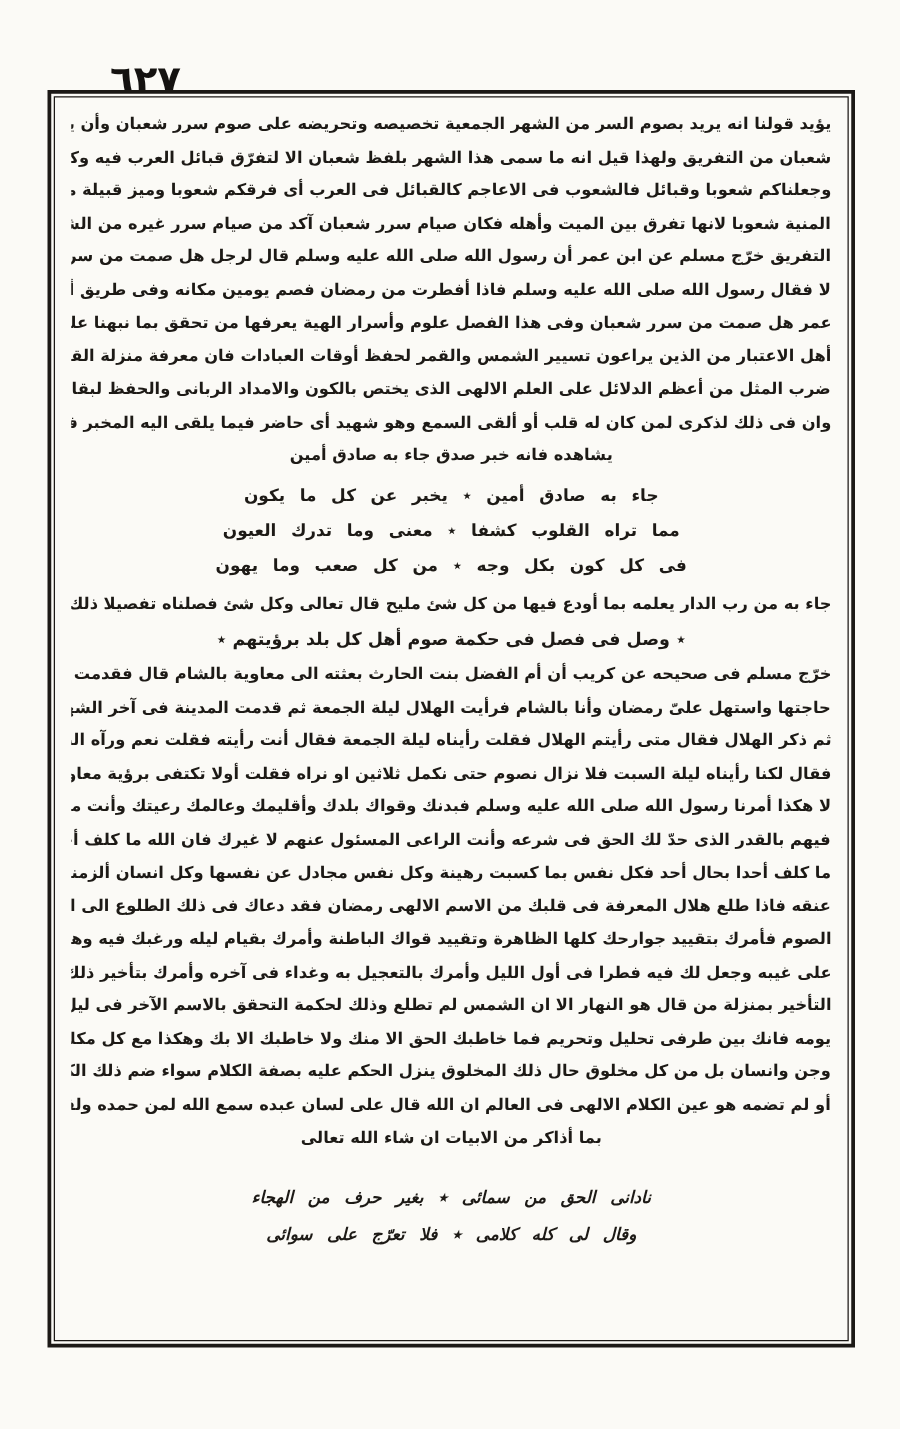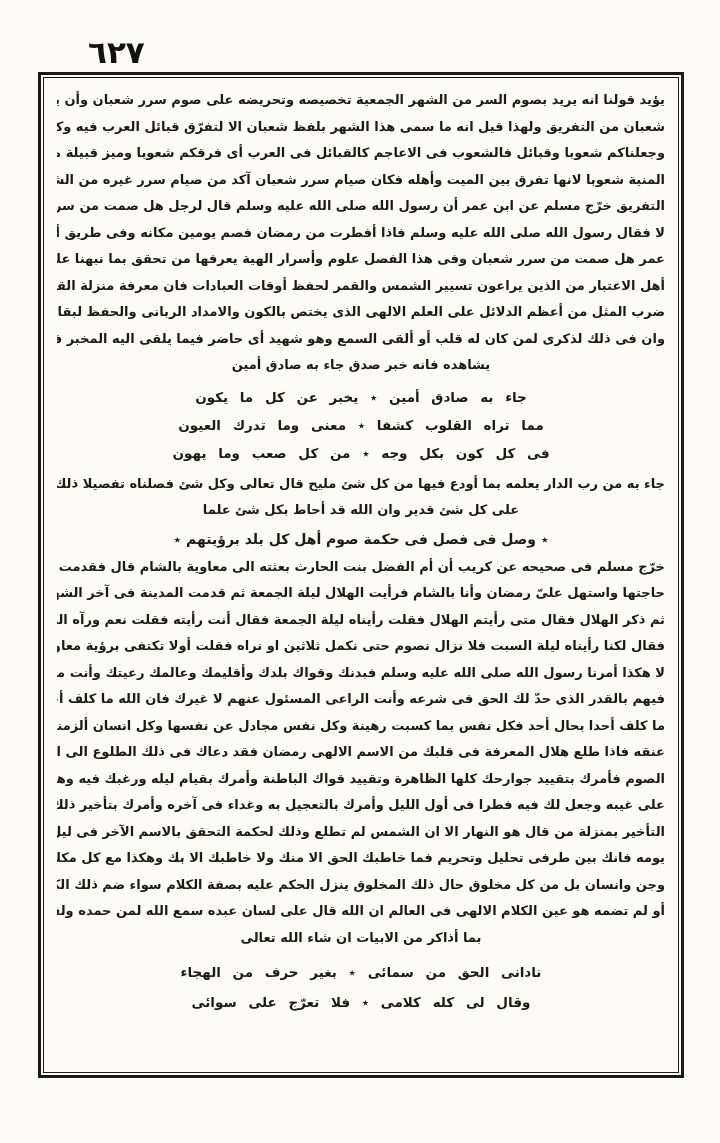--- a/index.html
+++ b/index.html
@@ -7,21 +7,21 @@
     width:720px;height:1143px;
     background:#fbfaf6;
     font-family:"DejaVu Sans",sans-serif;
     color:#1d1a16;
     position:relative;
     direction:rtl;
     overflow:hidden;
   }
   .page-number{
     position:absolute;
-    top:34px;left:88px;
+    top:46px;left:88px;
     font-size:31px;
     font-weight:bold;
     letter-spacing:1px;
     color:#141210;
     direction:rtl;
   }
   .frame{
     position:absolute;
     top:72px;left:38px;
     width:646px;height:1006px;
@@ -59,21 +59,21 @@
     font-size:13.5px;
     font-weight:bold;
     height:28px;
     line-height:28px;
     text-align:right;
     text-align-last:center;
     word-spacing:7px;
     overflow:hidden;
     white-space:nowrap;
   }
-  .poem.last{margin-top:6px;}
+  .poem.last{margin-top:18px;font-style:italic;}
   .poem.last .poem-line{height:30px;line-height:30px;}
   .heading{
     font-size:14px;
     font-weight:bold;
     height:30px;
     line-height:30px;
     text-align:left;
     text-align-last:center;
     overflow:hidden;
     white-space:nowrap;
@@ -101,21 +101,20 @@
       <div class="line">وان فى ذلك لذكرى لمن كان له قلب أو ألقى السمع وهو شهيد أى حاضر فيما يلقى اليه المخبر فمثله نصب عينيه فكأنه</div>
       <div class="line centered">يشاهده فانه خبر صدق جاء به صادق أمين</div>
 
       <div class="poem">
         <div class="poem-line">جاء به صادق أمين ٭ يخبر عن كل ما يكون</div>
         <div class="poem-line">مما تراه القلوب كشفا ٭ معنى وما تدرك العيون</div>
         <div class="poem-line">فى كل كون بكل وجه ٭ من كل صعب وما يهون</div>
       </div>
 
       <div class="line">جاء به من رب الدار يعلمه بما أودع فيها من كل شئ مليح قال تعالى وكل شئ فصلناه تفصيلا ذلك لتعلموا ان الله</div>
-      <div class="line centered">على كل شئ قدير وان الله قد أحاط بكل شئ علما</div>
 
       <div class="heading">
         <span class="orn">٭</span><span>وصل فى فصل فى حكمة صوم أهل كل بلد برؤيتهم</span><span class="orn">٭</span>
       </div>
 
       <div class="line">خرّج مسلم فى صحيحه عن كريب أن أم الفضل بنت الحارث بعثته الى معاوية بالشام قال فقدمت الشام فقضيت</div>
       <div class="line">حاجتها واستهل علىّ رمضان وأنا بالشام فرأيت الهلال ليلة الجمعة ثم قدمت المدينة فى آخر الشهر فسألنى عبدالله بن عباس</div>
       <div class="line">ثم ذكر الهلال فقال متى رأيتم الهلال فقلت رأيناه ليلة الجمعة فقال أنت رأيته فقلت نعم ورآه الناس وصاموا وصام معاوية</div>
       <div class="line">فقال لكنا رأيناه ليلة السبت فلا نزال نصوم حتى نكمل ثلاثين او نراه فقلت أولا تكتفى برؤية معاوية وصيامه فقال</div>
       <div class="line">لا هكذا أمرنا رسول الله صلى الله عليه وسلم فبدنك وقواك بلدك وأقليمك وعالمك رعيتك وأنت مخاطب بالتصرّف</div>

